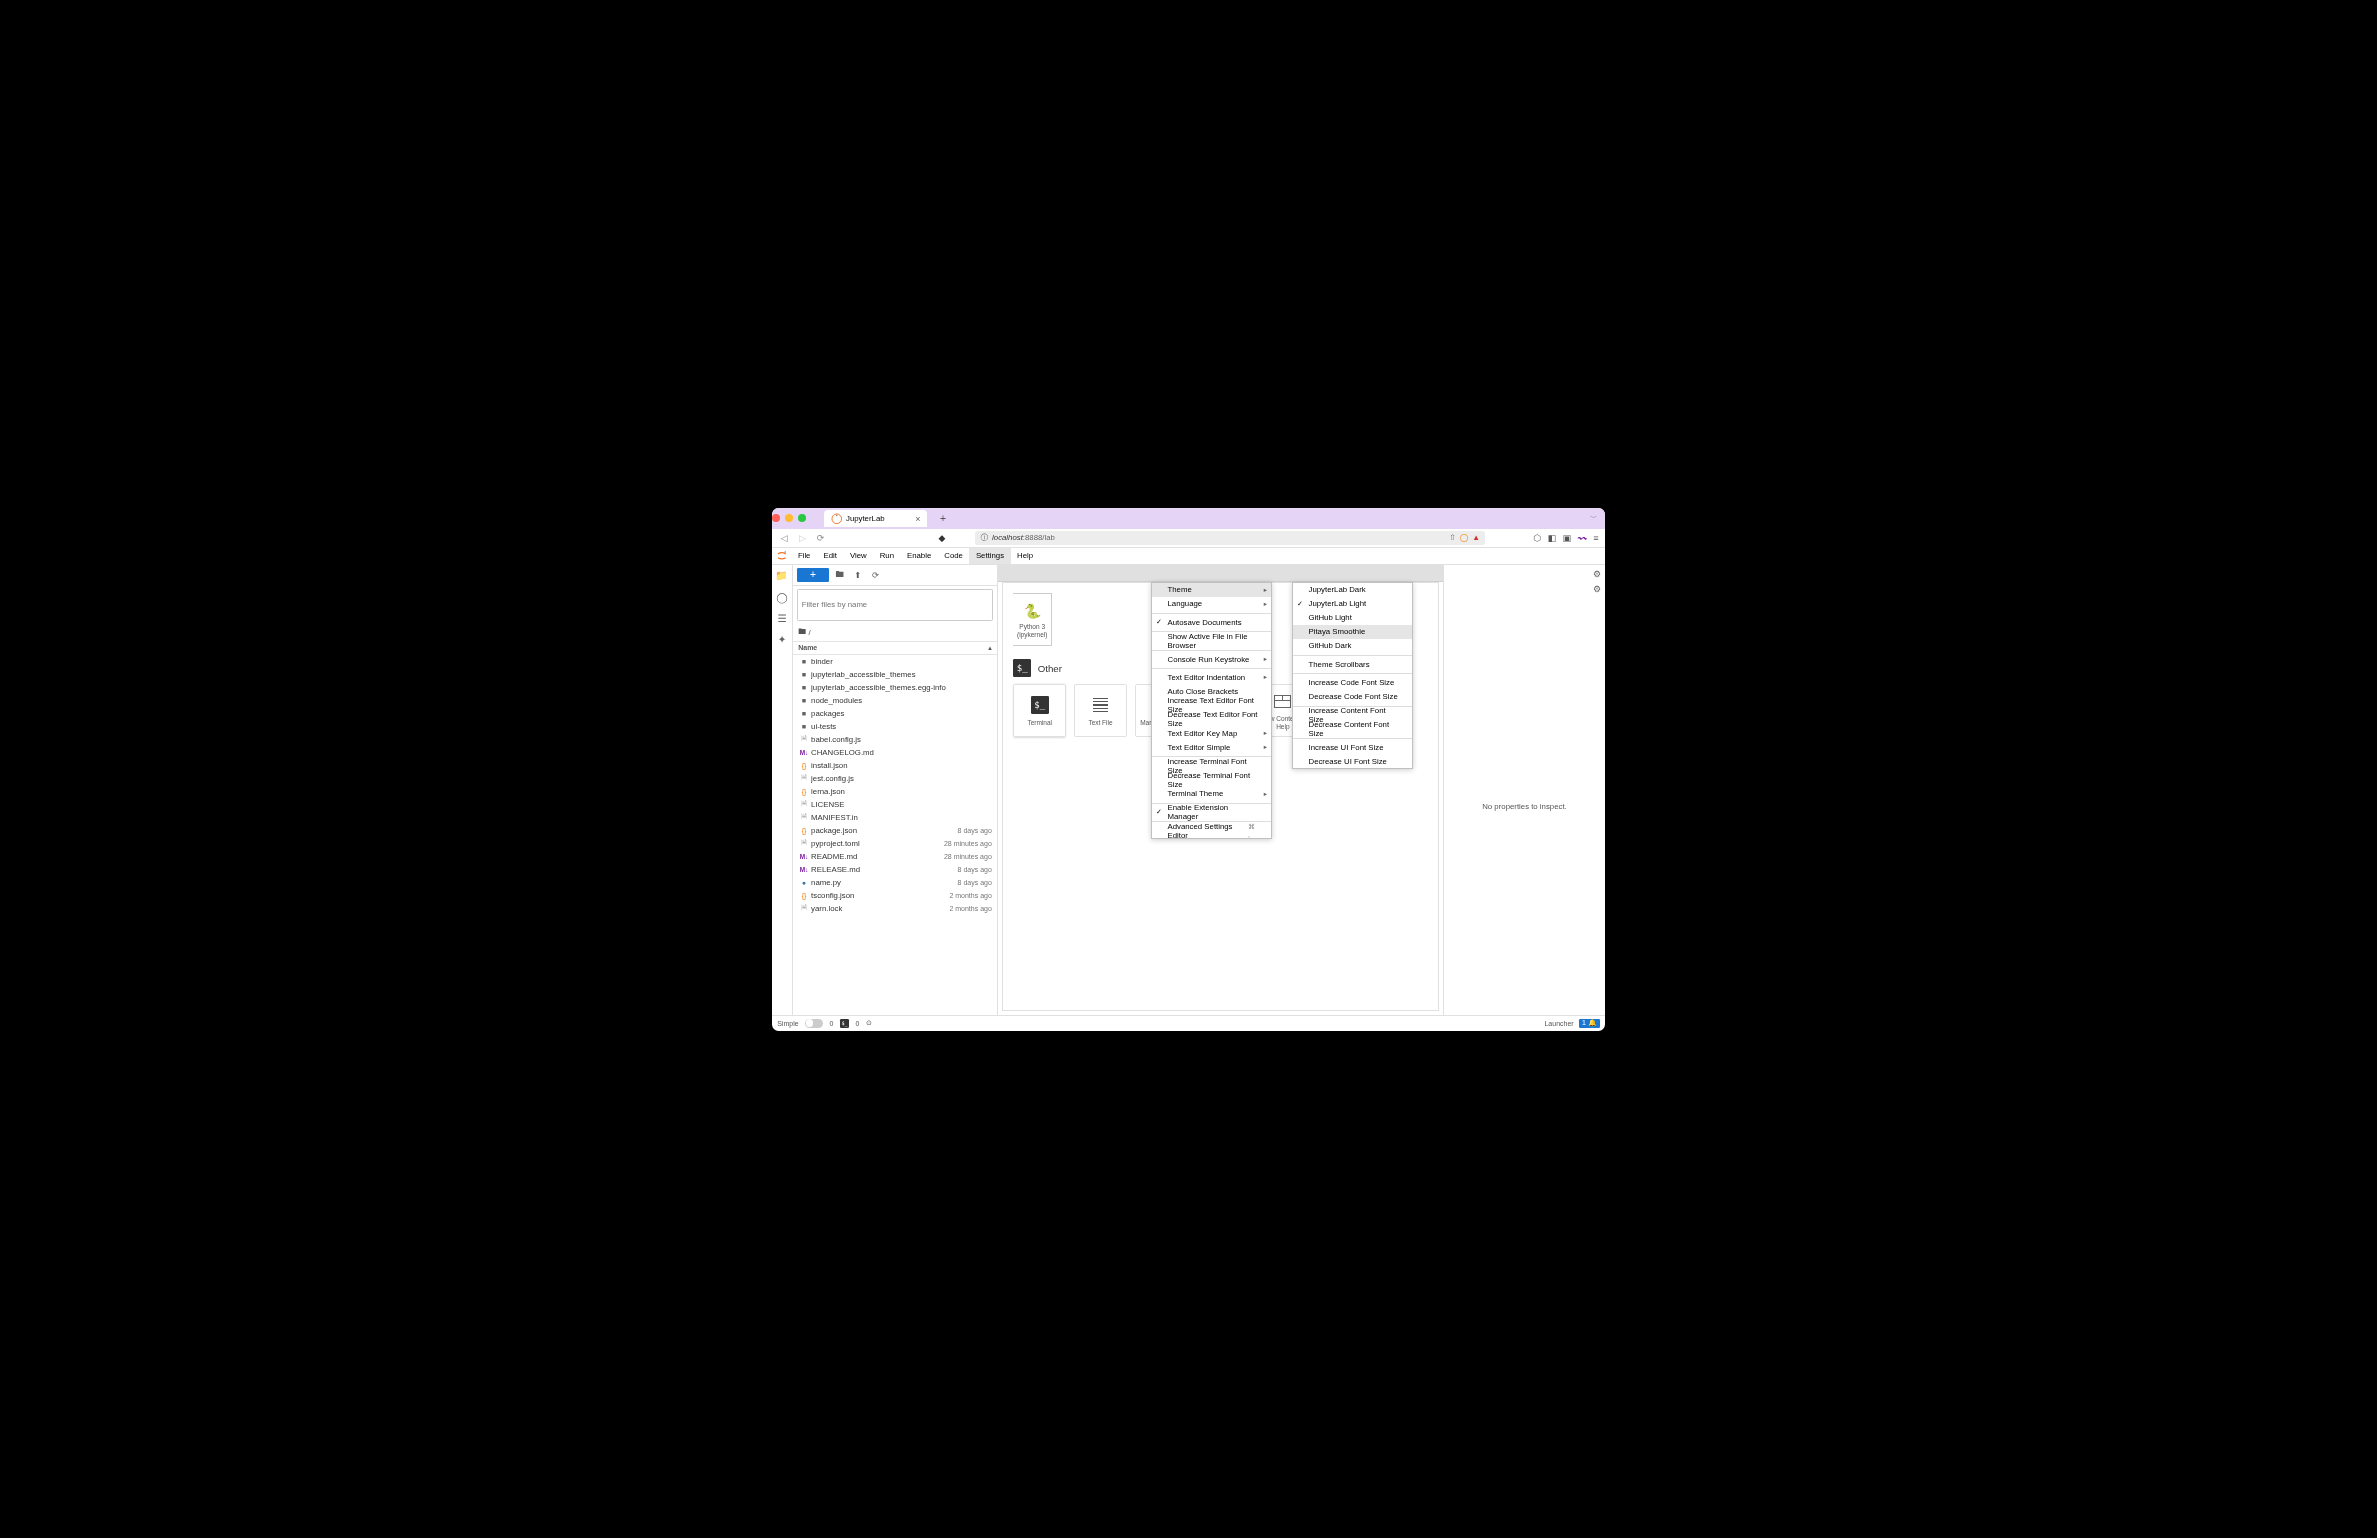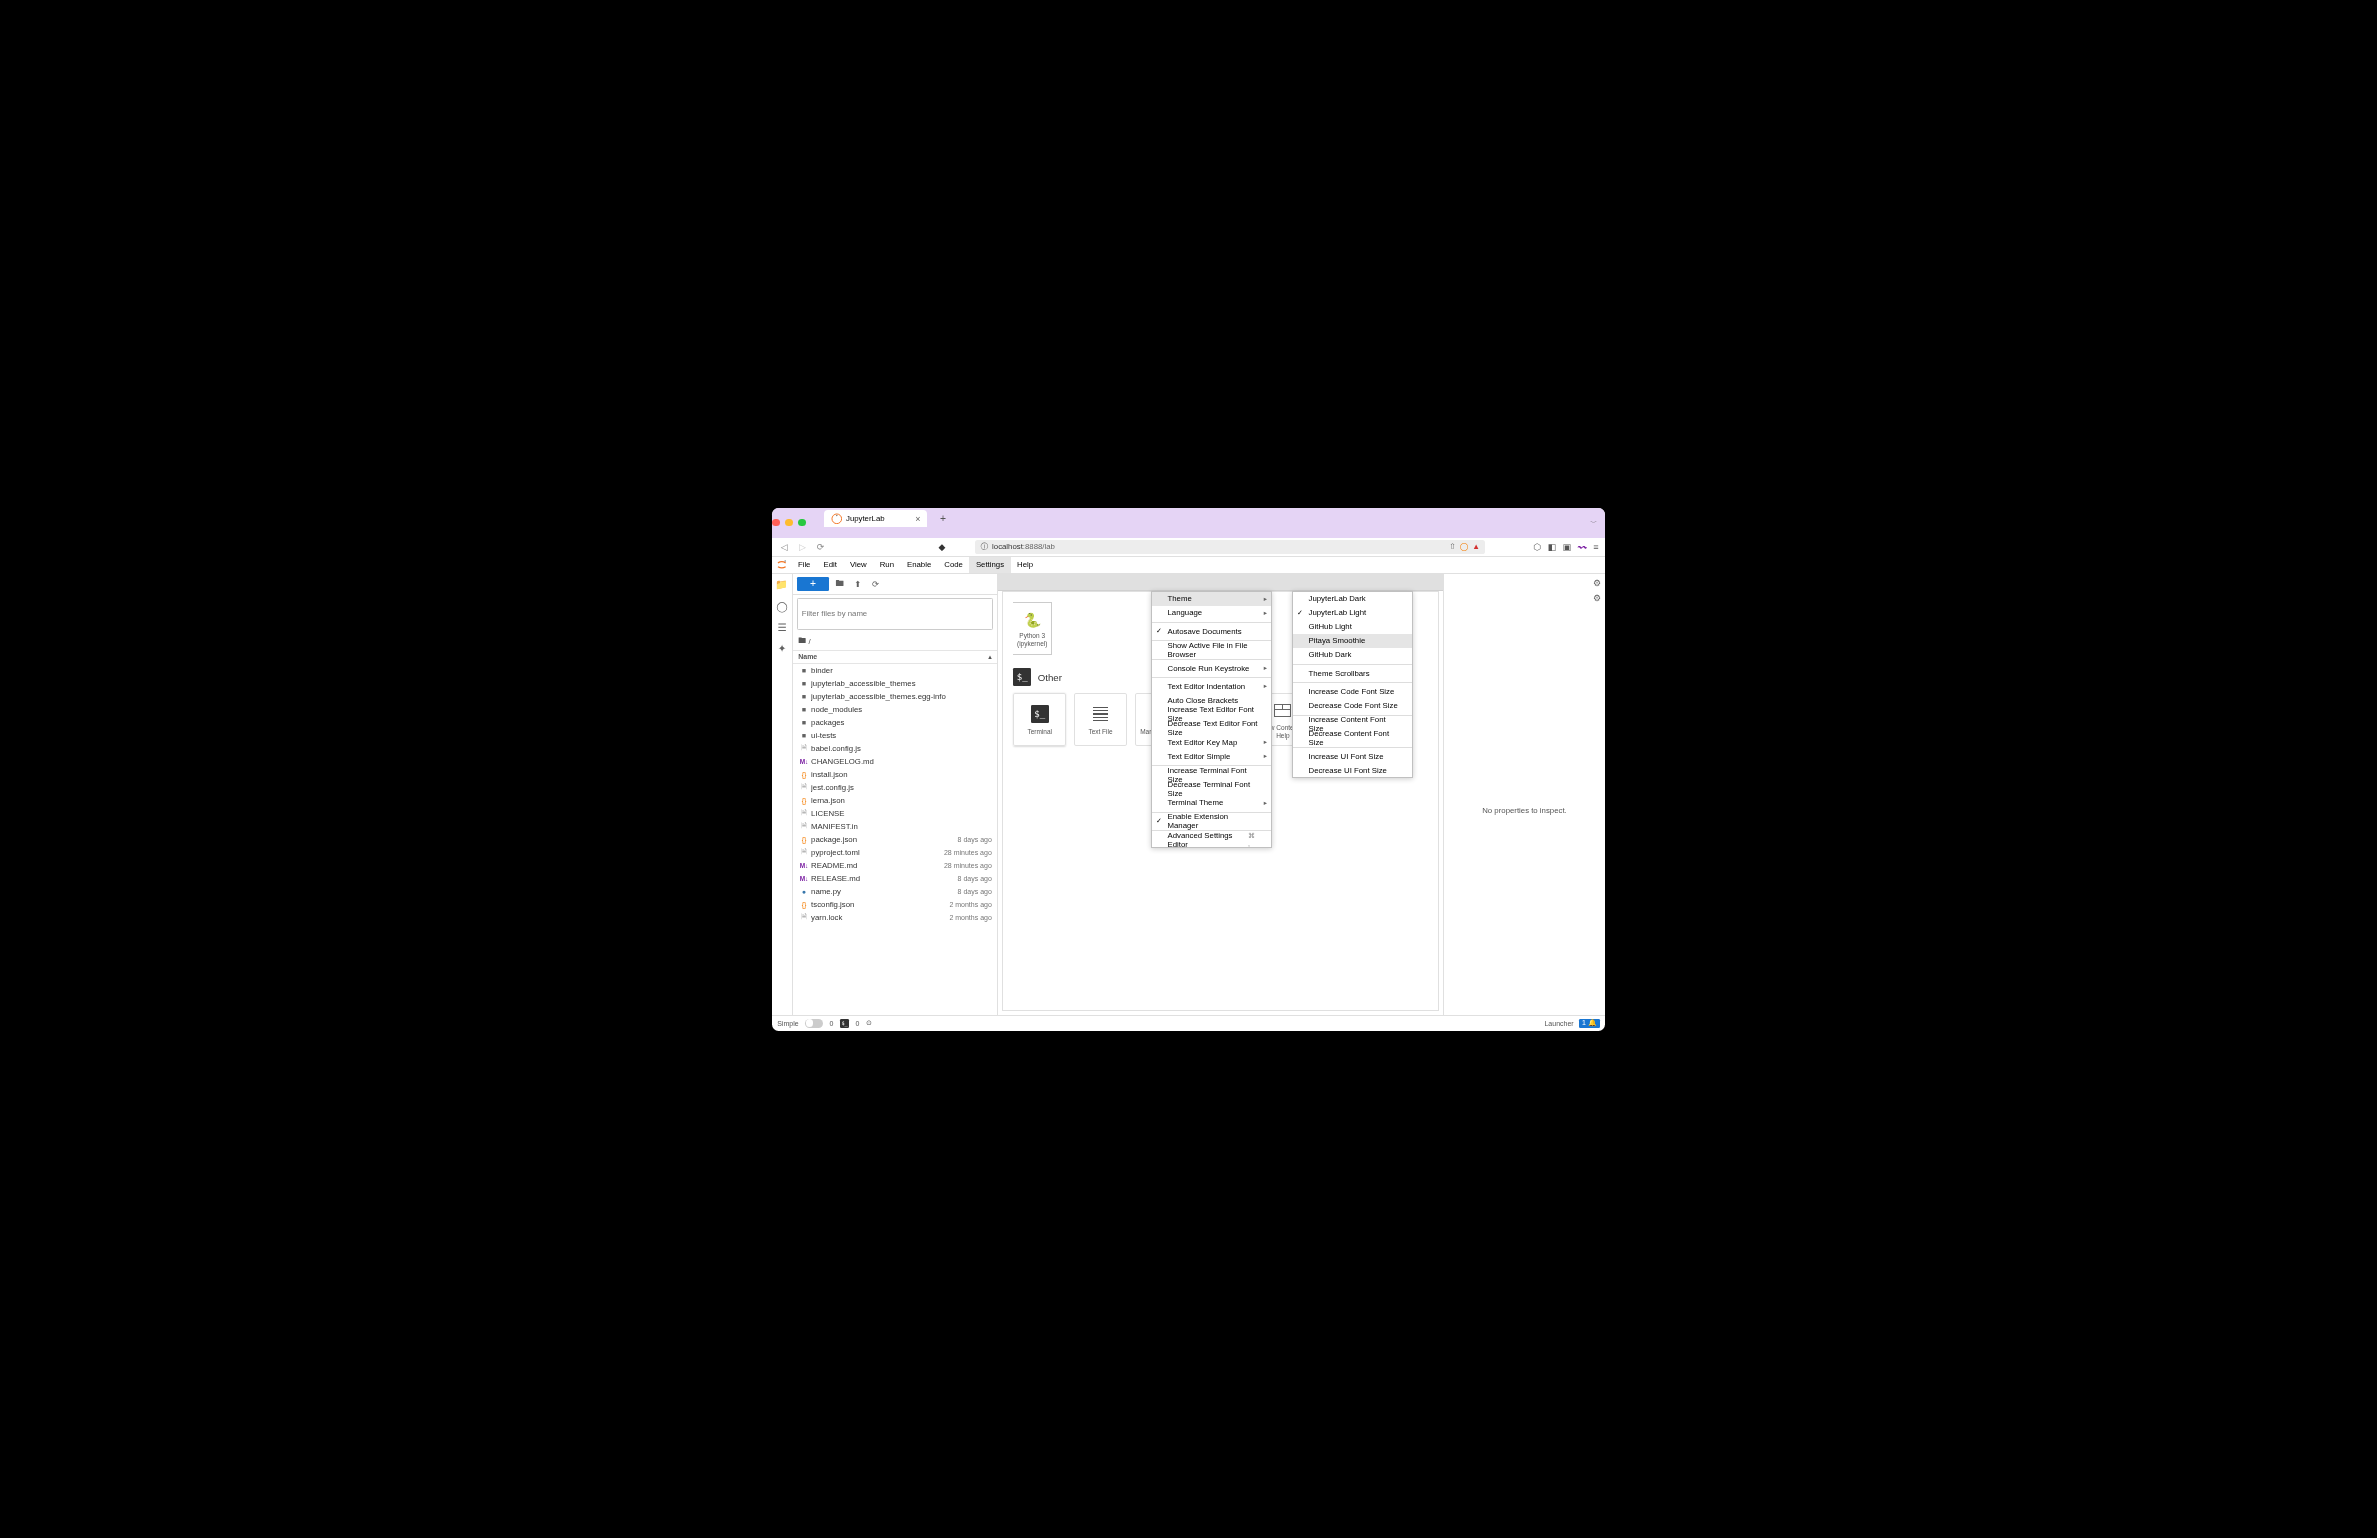--- a/index.html
+++ b/index.html
@@ -1,35 +1,35 @@
 <!DOCTYPE html>
 <html style="font-size:10.3px"><head>
 <meta charset="utf-8">
 <style>
 * { margin: 0; padding: 0; box-sizing: border-box; font-family: -apple-system, BlinkMacSystemFont, "Segoe UI", Helvetica, Arial, sans-serif; }
 body { background: #000; display: flex; align-items: center; justify-content: center; height: 100vh; }
 .window { width: 833px; height: 523px; background: #fff; border-radius: 6.5px; overflow: hidden; display: flex; flex-direction: column; box-shadow: 0 6.5px 26px rgba(0,0,0,0.5); position: relative; }
 
 
-.titlebar { height: 30px; background: #e5d4f5; display: flex; align-items: center; padding: 0 0; position: relative; }
+.titlebar { height: 21px; background: #e5d4f5; display: flex; align-items: center; padding: 0 0; position: relative; }
 .traffic { display: flex; gap: 5.2px; }
 .traffic span { width: 7.8px; height: 7.8px; border-radius: 50%; }
 .tl-close { background: #ff5f57; }
 .tl-min { background: #febc2e; }
 .tl-max { background: #28c840; }
 .tab { position: absolute; left: 52px; top: 2.6px; height: 17px; background: #fff; border-radius: 3.9px 3.9px 0 0; display: flex; align-items: center; padding: 0 6.5px; gap: 3.9px; font-size: 7.8px; min-width: 103px; }
 .tab-close { margin-left: auto; color: #666; font-size: 9px; cursor: pointer; }
 .newtab { position: absolute; left: 168px; top: 5.2px; color: #555; font-size: 10.3px; cursor: pointer; }
 .chev-down { position: absolute; right: 7.8px; color: #555; font-size: 7px; cursor: pointer; }
 
 .toolbar { height: 19.4px; background: #fff; border-bottom: 0.6px solid #e0e0e0; display: flex; align-items: center; padding: 0 6.5px; gap: 6.5px; }
 .nav-btn { width: 11.6px; color: #888; font-size: 9px; text-align: center; cursor: pointer; }
 .nav-btn.disabled { color: #ccc; }
 .urlbar { flex: 1; max-width: 510px; margin: 0 auto; height: 14px; background: #ededed; border-radius: 2.6px; display: flex; align-items: center; padding: 0 5.2px; gap: 3.9px; font-size: 7.8px; color: #666; }
-.urlbar .host { color: #333; }
+.urlbar .host { color: #333; font-style: italic; }
 .rt-icons { display: flex; gap: 6.5px; margin-left: auto; align-items: center; }
 .rt-icons span { font-size: 9px; color: #555; cursor: pointer; }
 
 
 .jl { flex: 1; display: flex; flex-direction: column; min-height: 0; }
 .jl-menubar { height: 17px; border-bottom: 0.6px solid #e0e0e0; display: flex; align-items: stretch; }
 .jl-logo { width: 19.4px; display: flex; align-items: center; justify-content: center; }
 .jl-logo-svg { width: 11.6px; height: 11.6px; }
 .menu-item { padding: 0 6.5px; font-size: 7.8px; display: flex; align-items: center; cursor: pointer; }
 .menu-item.active { background: #e5e5e5; }

